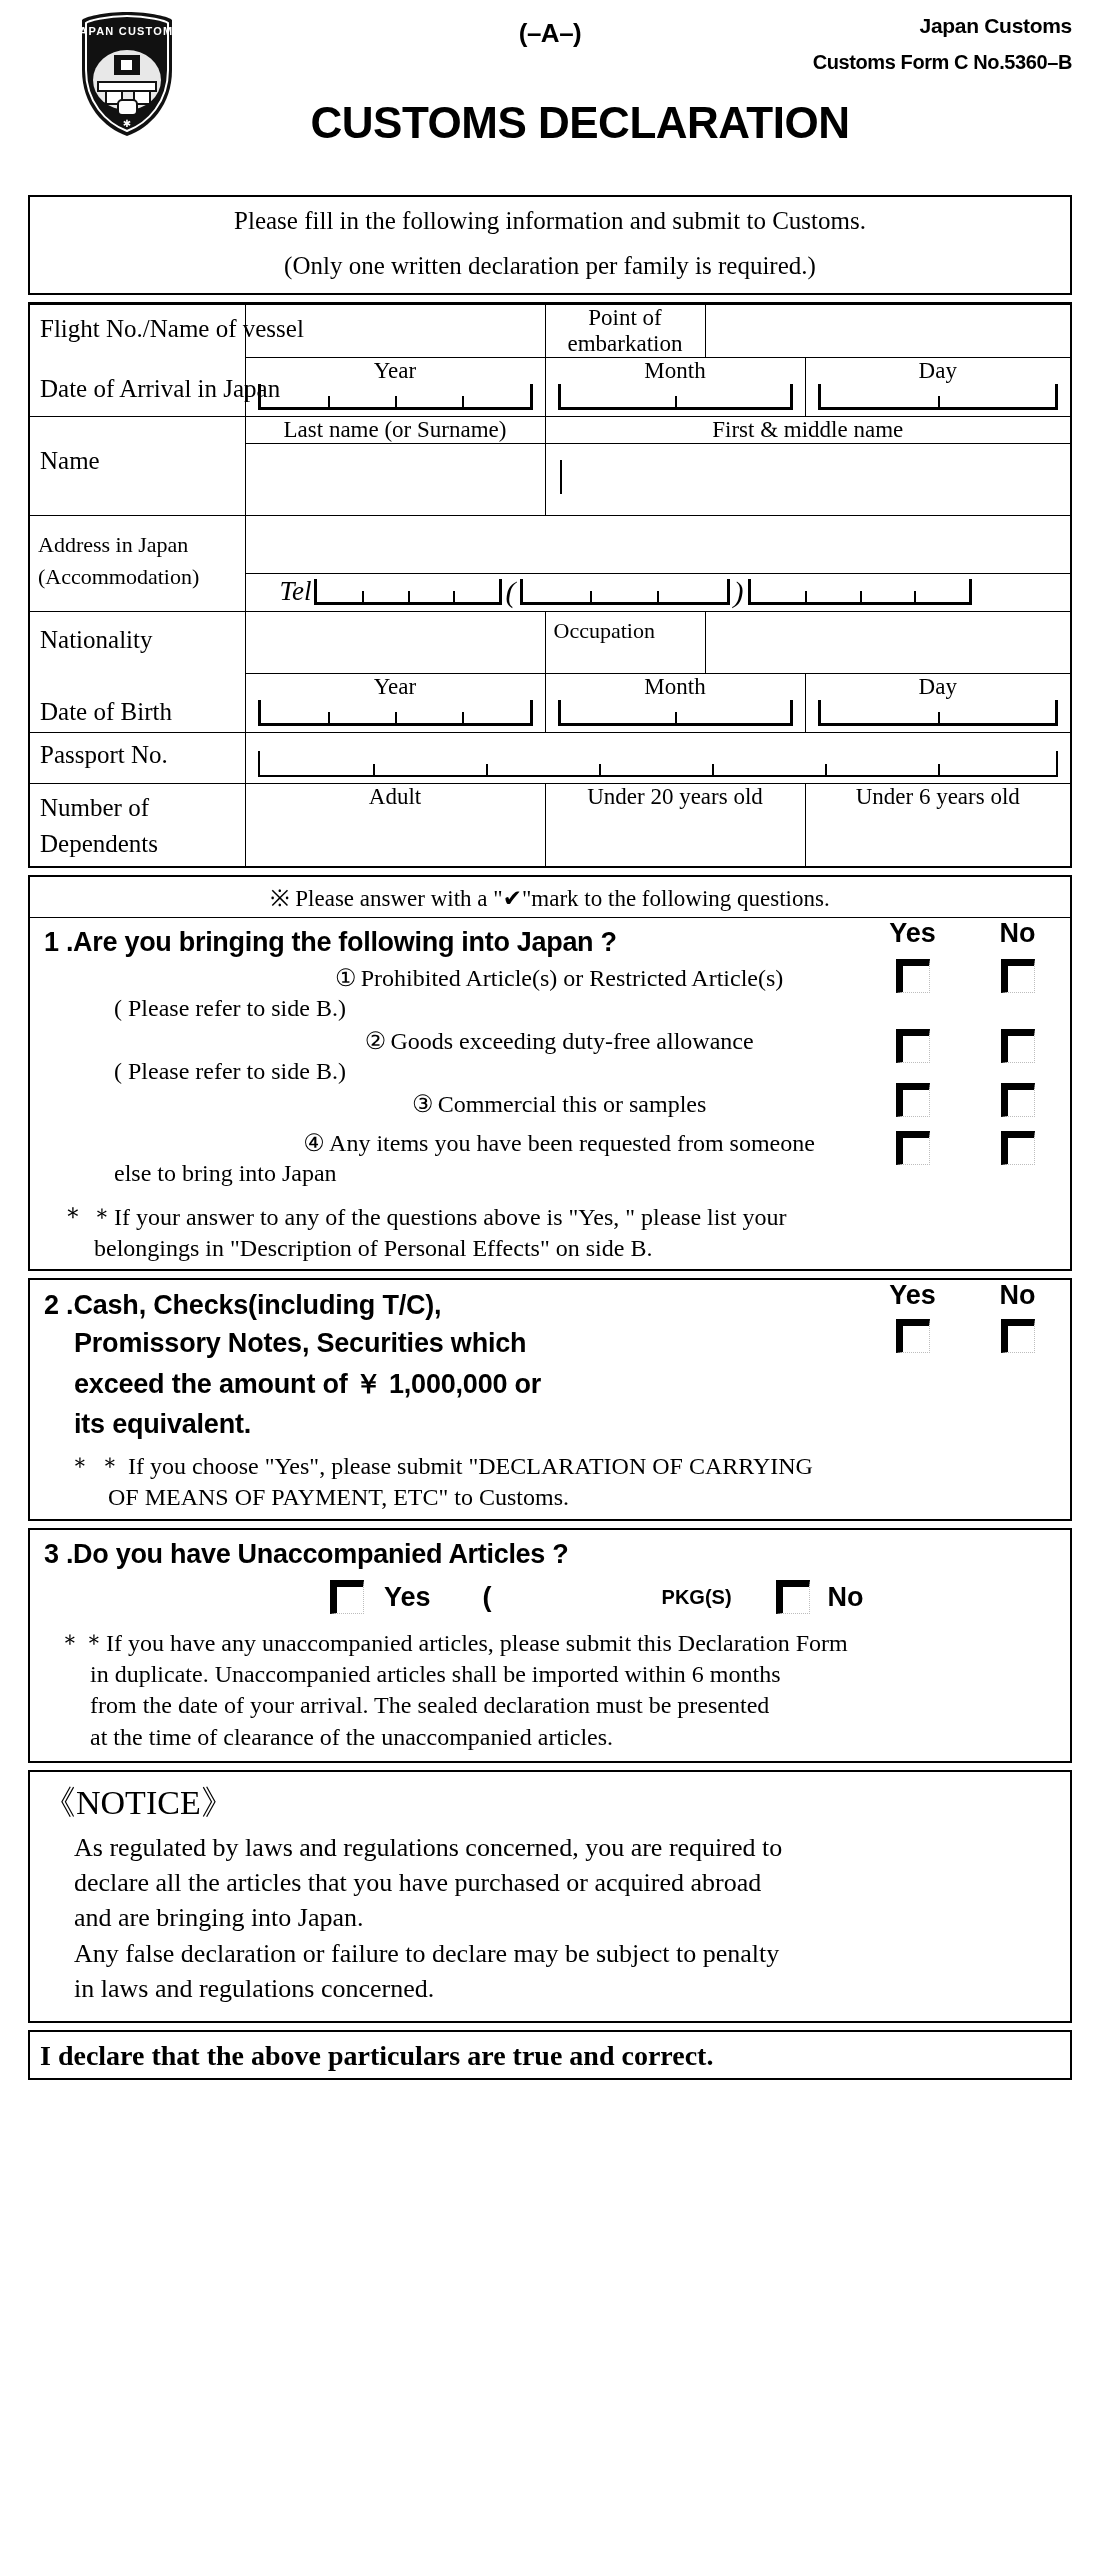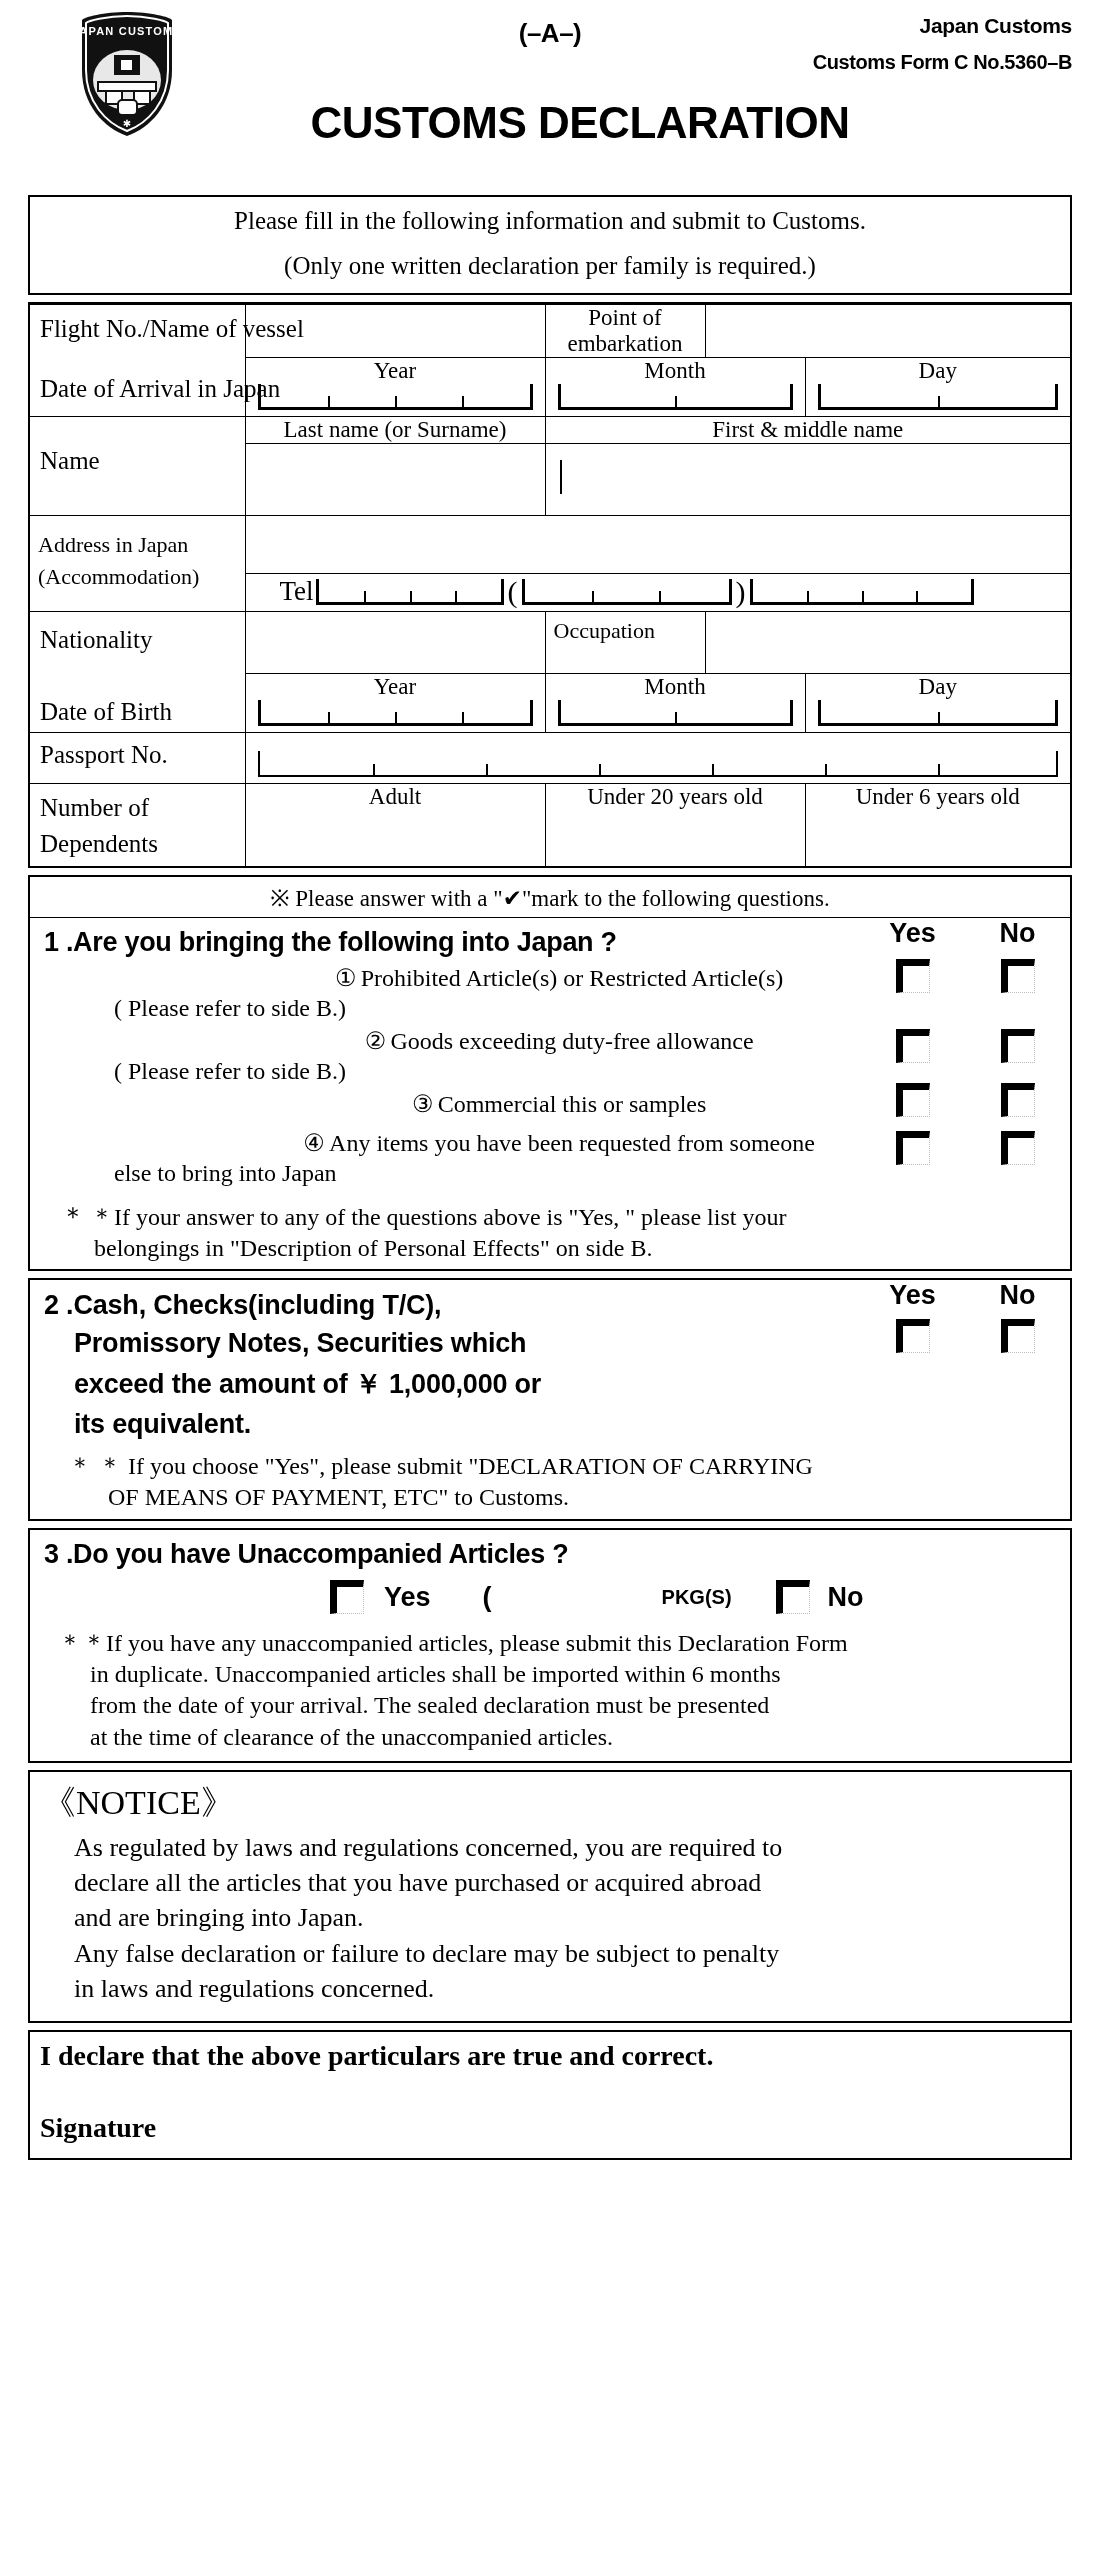--- a/index.html
+++ b/index.html
@@ -127,20 +127,21 @@
     height: 11px;
   }
   .comb.thin { border-width: 2px; }
   .comb.thin i { border-left-width: 2px; }
 
   .tel-row {
     display: flex;
     align-items: flex-end;
     padding: 4px 0 6px 34px;
     font-size: 27px;
+    font-style: italic;
   }
   .tel-row .lab { margin-right: 2px; line-height: 1; }
   .tel-row .paren { font-size: 30px; line-height: 0.9; margin: 0 4px; }
   .tel-row .comb { margin: 0; }
 
   
   .note-line {
     text-align: center;
     font-size: 23px;
     padding: 4px 0 4px 0;
@@ -592,16 +593,15 @@
       <div>As regulated by laws and regulations concerned, you are required to</div>
       <div>declare all the articles that you have purchased or acquired abroad</div>
       <div>and are bringing into Japan.</div>
       <div>Any false declaration or failure to declare may be subject to penalty</div>
       <div>in laws  and regulations concerned.</div>
     </div>
   </div>
 
   <div class="box">
     <div class="decl">I declare that the above particulars are true and correct.</div>
-    <div class="sig">Signature</div>
   </div>
 
 </div>
 
 </body></html>

